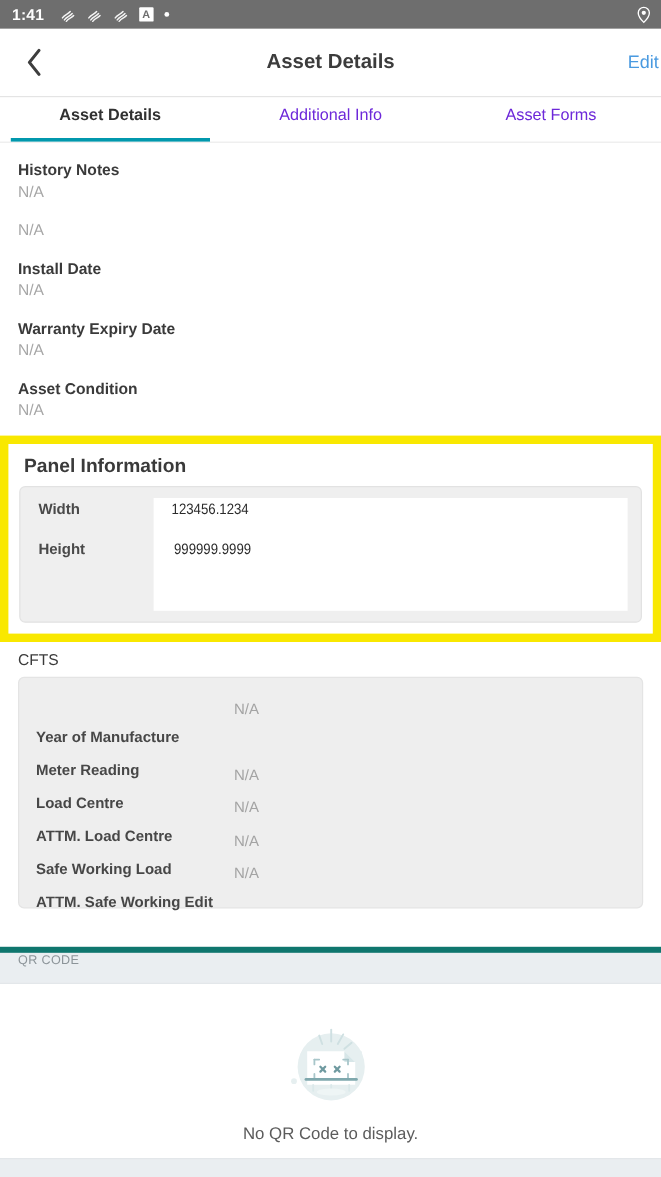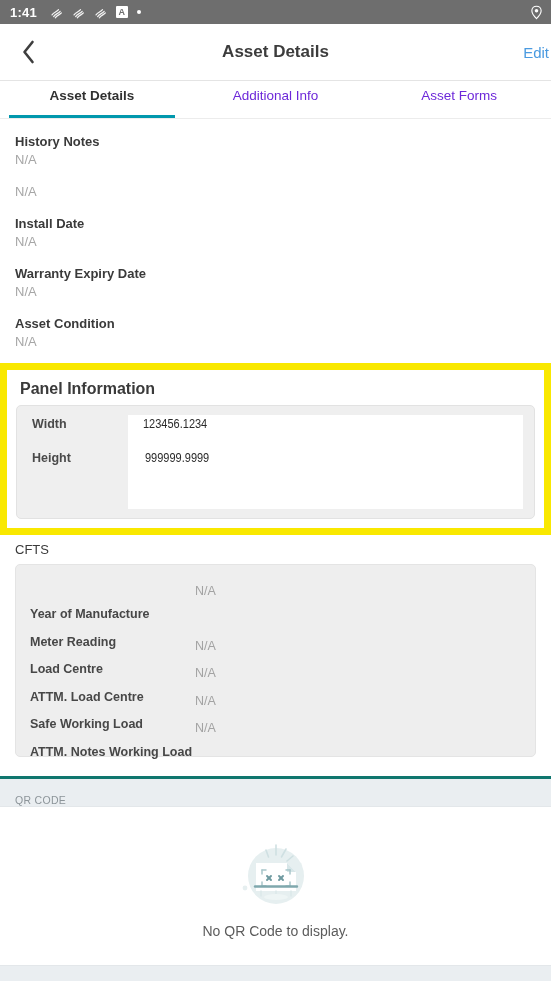--- a/index.html
+++ b/index.html
@@ -229,27 +229,27 @@
     color: #474747;
     margin-top: 47px;
   }
   .cfts-row .c-val {
     font-size: 12.5px;
     color: #a3a3a3;
   }
 
   
   .qr-header {
-    margin-top: 19px;
+    margin-top: 32px;
     height: 31px;
     background: #eaeef1;
-    border-top: 3px solid #0f766e;
+    border-top: 5px solid #0f766e;
     border-bottom: 1px solid #e3e7ea;
     display: flex;
-    align-items: flex-end;
+    align-items: flex-start;
     padding-left: 15px;
     font-size: 10.5px;
     letter-spacing: .3px;
     color: #8c9499;
   }
   .qr-body {
     background: #ffffff;
     padding: 22px 0 26px 0;
     display: flex;
     flex-direction: column;
@@ -388,21 +388,21 @@
       </div>
       <div class="cfts-row">
         <div class="c-label">ATTM. Load Centre</div>
         <div class="c-val">N/A</div>
       </div>
       <div class="cfts-row">
         <div class="c-label">Safe Working Load</div>
         <div class="c-val">N/A</div>
       </div>
       <div class="cfts-row">
-        <div class="c-label">ATTM. Notes Working Load</div>
+        <div class="c-label">ATTM. Safe Working Edit</div>
         <div class="c-val">N/A</div>
       </div>
     </div>
   </div>
 
   <div class="qr-header">
     <span>QR CODE</span>
   </div>
   <div class="qr-body">
     <svg class="qr-empty-art" viewBox="0 0 86 86">

